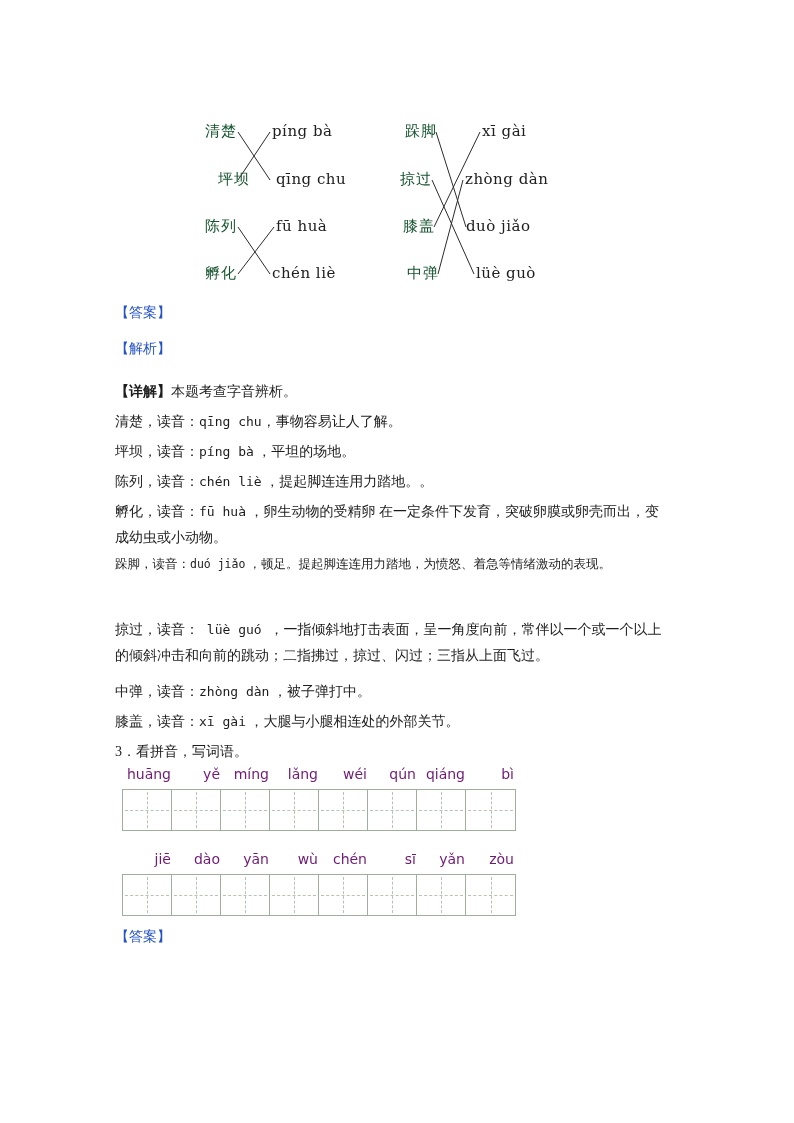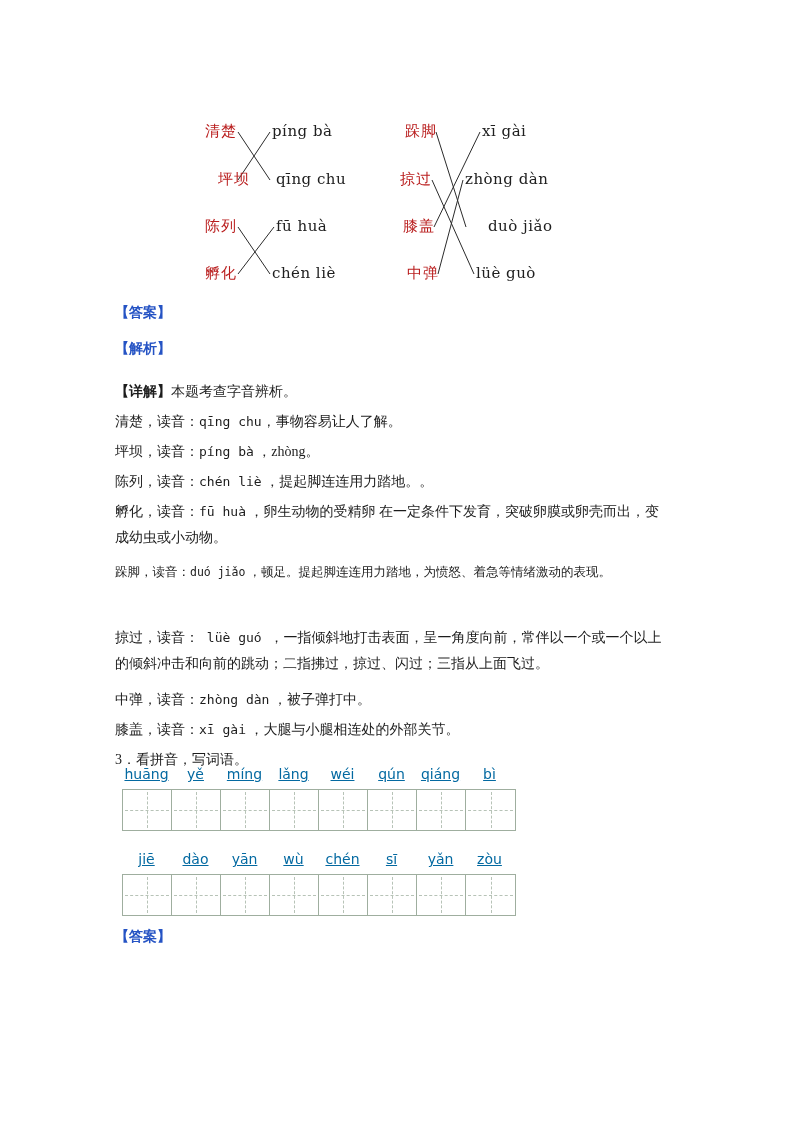--- a/index.html
+++ b/index.html
@@ -5,48 +5,48 @@
   * { box-sizing: border-box; }
   html,body { margin:0; padding:0; background:#ffffff; }
   body { font-family: "Liberation Serif", "DejaVu Serif", serif; }
   #page {
     position:relative; width:794px; height:1123px; background:#ffffff;
     overflow:hidden; color:#1c1c1c;
   }
 
   
   .m-word {
-    position:absolute; font-size:15px; white-space:nowrap; color:#b91c1c;
+    position:absolute; font-size:15px; white-space:nowrap; color:#14532d;
     letter-spacing:1px;
   }
   .m-py {
     position:absolute; font-size:15px; white-space:nowrap; color:#202020;
     font-family:"DejaVu Serif", serif; letter-spacing:0.5px;
   }
   svg.match-lines { position:absolute; left:0; top:0; pointer-events:none; }
   svg.match-lines line { stroke:#2b2b2b; stroke-width:1; }
 
   
   .answers { position:absolute; left:115px; top:300px; width:552px; font-size:14px; }
   .answers p { margin:0 0 4px 0; line-height:26px; }
   .answers p.mb10 { margin-bottom:10px; }
   .answers p.mb6  { margin-bottom:17px; }
-  .answers p.mb8  { margin-bottom:8px; }
+  .answers p.mb8  { margin-bottom:0; }
   .answers p.mb40 { margin-bottom:40px; }
-  .blue { color:#2553c4;font-weight:bold; }
+  .blue { color:#2553c4; }
   .bold { font-weight:bold; }
   .mono { font-family:"DejaVu Sans Mono", monospace; font-size:13px; }
   .exp-small { font-size:12.5px; line-height:24px; }
   .exp-small .mono { font-size:11.5px; }
 
   
   .py-row { position:absolute; display:flex; left:122px; }
   .py-cell {
-    width:49px; text-align:center; font-family:"DejaVu Sans", sans-serif;
-    font-size:14px; color:#0369a1;text-decoration:underline;
+    width:49px; text-align:right; font-family:"DejaVu Sans", sans-serif;
+    font-size:14px; color:#701a75;
   }
   .grid-row {
     position:absolute; left:122px; display:flex;
     border:1px solid #9fae9f; height:42px;
   }
   .grid-cell {
     position:relative; width:49px; height:40px;
     border-right:1px solid #9fae9f;
   }
   .grid-cell:last-child { border-right:none; }
@@ -90,31 +90,31 @@
     <span class="m-py" style="left:276px;top:217px">fū huà</span>
     <span class="m-py" style="left:272px;top:264px">chén liè</span>
 
     <span class="m-word" style="left:405px;top:122px">跺脚</span>
     <span class="m-word" style="left:400px;top:170px">掠过</span>
     <span class="m-word" style="left:403px;top:217px">膝盖</span>
     <span class="m-word" style="left:407px;top:264px">中弹</span>
 
     <span class="m-py" style="left:482px;top:122px">xī gài</span>
     <span class="m-py" style="left:465px;top:170px">zhòng dàn</span>
-    <span class="m-py" style="left:488px;top:217px">duò jiǎo</span>
+    <span class="m-py" style="left:466px;top:217px">duò jiǎo</span>
     <span class="m-py" style="left:476px;top:264px">lüè guò</span>
   </div>
 
   <div class="answers">
     <p class="blue mb10">【答案】</p>
     <p class="blue mb6">【解析】</p>
     <p><span class="bold">【详解】</span><span>本题考查字音辨析。</span></p>
 
     <p><span>清楚，读音：</span><span class="mono">qīng chu</span><span>，事物容易让人了解。</span></p>
-    <p><span>坪坝，读音：</span><span class="mono">píng bà</span><span> ，zhòng。</span></p>
+    <p><span>坪坝，读音：</span><span class="mono">píng bà</span><span> ，平坦的场地。</span></p>
     <p><span>陈列，读音：</span><span class="mono">chén liè</span><span> ，提起脚连连用力踏地。。</span></p>
     <p class="mb8"><span>孵化，读音：</span><span class="mono">fū huà</span><span> ，卵生动物的受精卵 在一定条件下发育，突破卵膜或卵壳而出，变成幼虫或小动物。</span></p>
     <p class="exp-small mb40"><span>跺脚，读音：</span><span class="mono">duó jiǎo</span><span> ，顿足。提起脚连连用力踏地，为愤怒、着急等情绪激动的表现。</span></p>
     <p class="mb10"><span>掠过，读音：</span><span class="mono"> lüè guó </span><span>，一指倾斜地打击表面，呈一角度向前，常伴以一个或一个以上的倾斜冲击和向前的跳动；二指拂过，掠过、闪过；三指从上面飞过。</span></p>
     <p><span>中弹，读音：</span><span class="mono">zhòng dàn</span><span> ，被子弹打中。</span></p>
     <p><span>膝盖，读音：</span><span class="mono">xī gài</span><span> ，大腿与小腿相连处的外部关节。</span></p>
 
     <p>3．看拼音，写词语。</p>
   </div>
 

